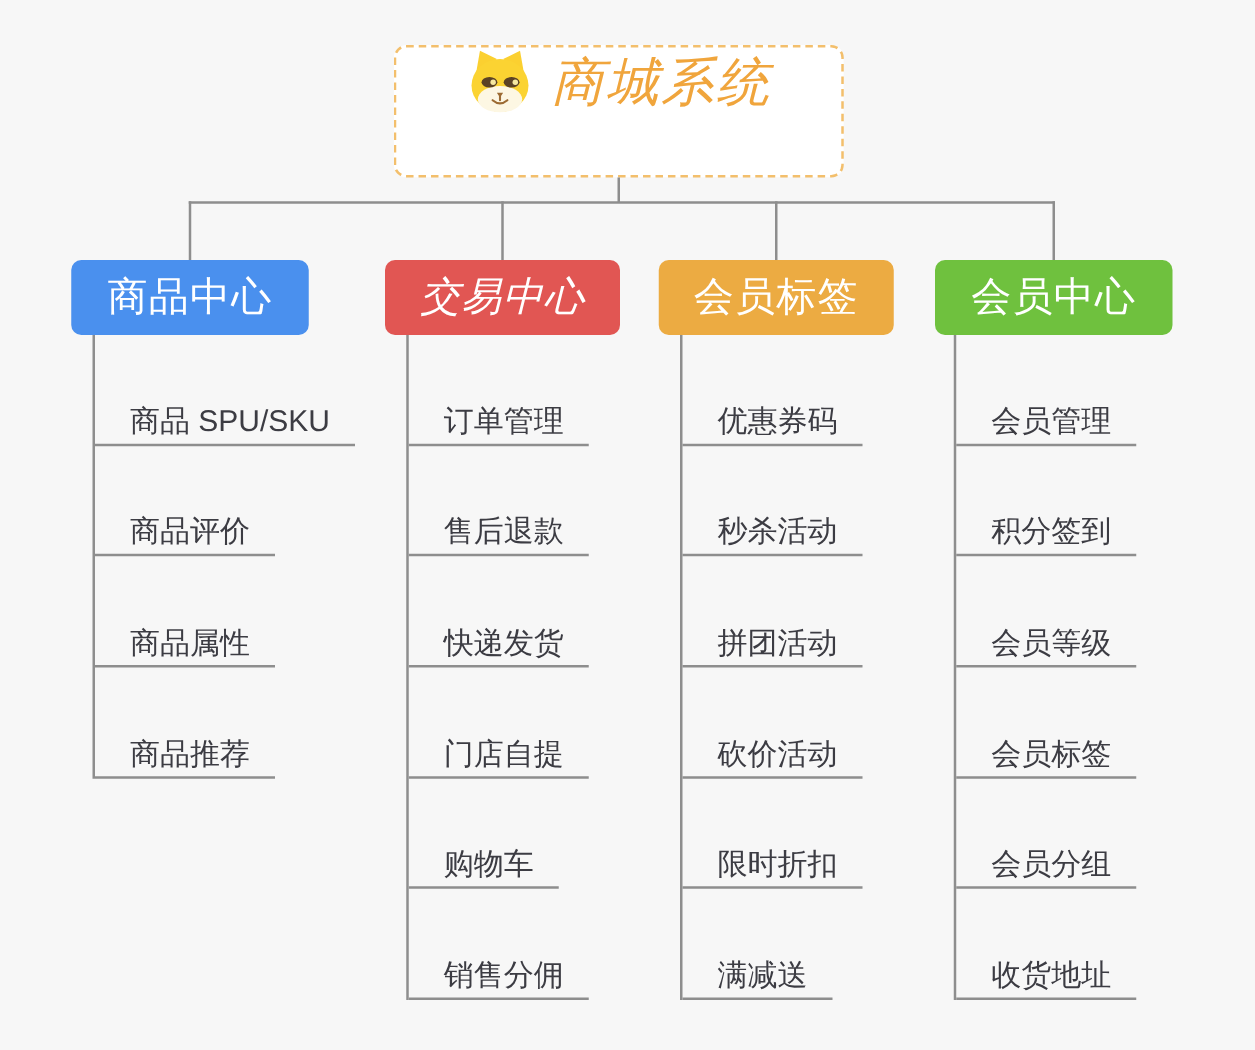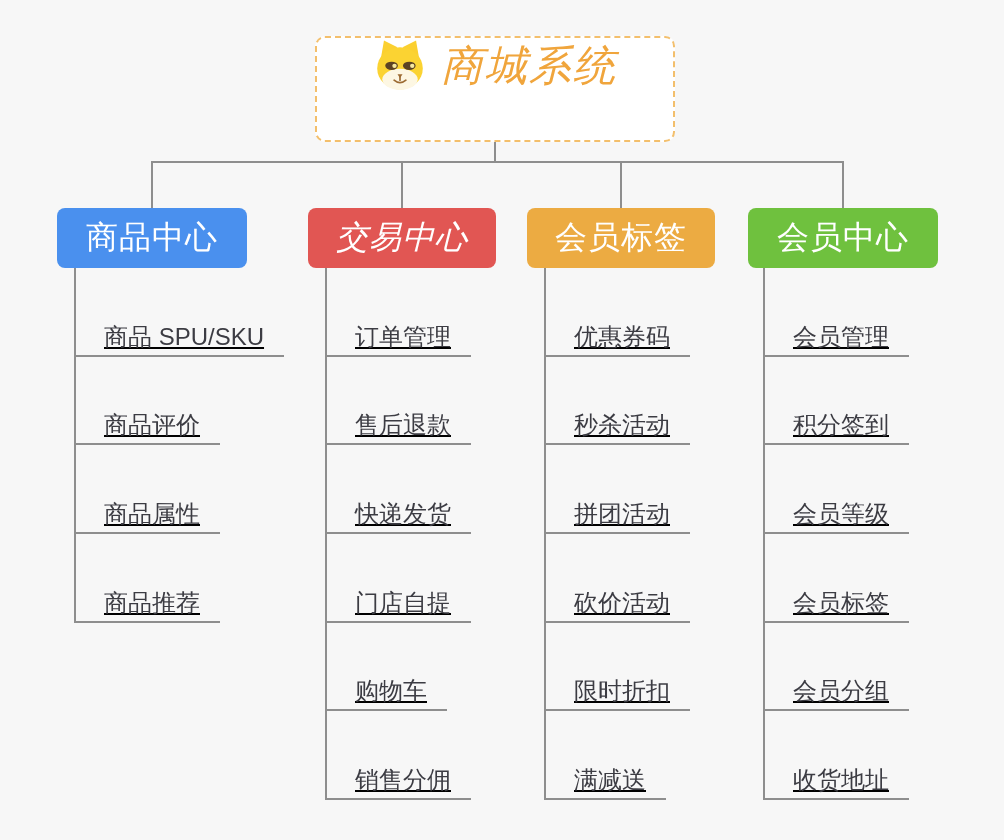--- a/index.html
+++ b/index.html
@@ -55,21 +55,20 @@
   }
   .branch-1{left:57px;width:190px;}
   .branch-2{left:308px;width:188px;font-style:italic;}
   .branch-3{left:527px;width:188px;}
   .branch-4{left:748px;width:190px;font-family:Liberation Serif, serif;}
   
   .leaf-col{
     position:absolute;top:268px;
     width:max-content;
     border-left:2px solid #8e8e8e;
-    text-decoration:underline;
   }
   .col-1{left:74px;}
   .col-2{left:325px;}
   .col-3{left:544px;}
   .col-4{left:763px;}
   .leaf-item{
     height:88.66px;
     box-sizing:border-box;
     display:flex;align-items:flex-end;
     width:max-content;

